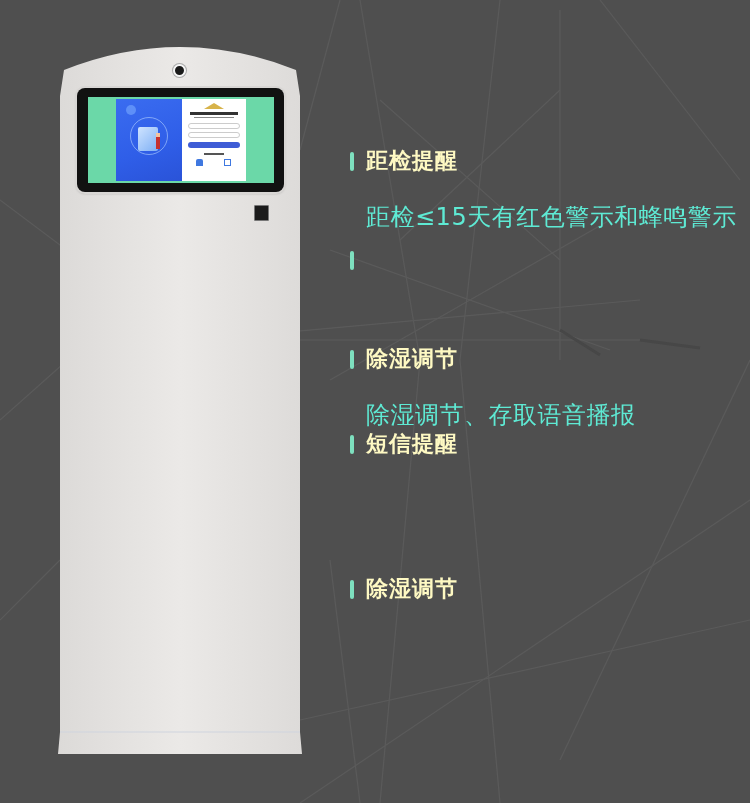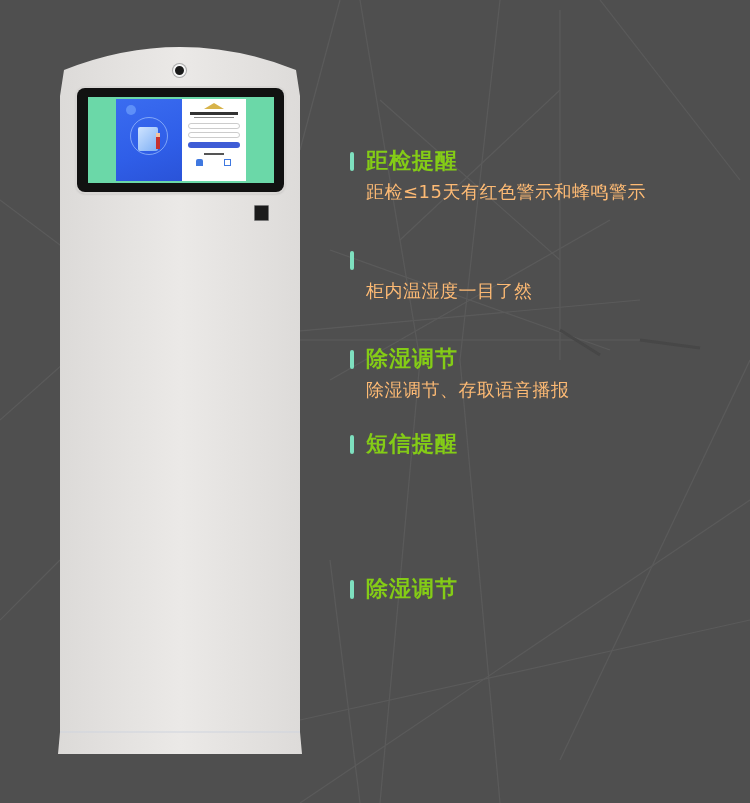--- a/index.html
+++ b/index.html
@@ -89,24 +89,24 @@
   .features { position: absolute; left: 348px; top: 146px; width: 400px; }
   .feature { position: absolute; left: 0; }
   .feature-title {
     display: flex; align-items: center; height: 30px;
   }
   .title-bar {
     width: 4px; height: 19px; border-radius: 2px; background: #7ee0bf; margin-right: 12px;
     margin-left: 2px;
   }
   .title-text {
-    color: #84cc16; font-size: 22px; font-weight: bold; letter-spacing: 1px;
+    color: #fef9c3; font-size: 22px; font-weight: bold; letter-spacing: 1px;
   }
   .feature-desc {
-    color: #fdba74; font-size: 18px; line-height: 31px; margin-left: 18px; margin-top: 0;
+    color: #5eead4; font-size: 24px; line-height: 31px; margin-left: 18px; margin-top: 26px;
     white-space: pre-line; letter-spacing: 0.5px;
   }
 </style>
 </head>
 <body>
 
 <svg class="bg-lines" viewBox="0 0 750 803" width="750" height="803">
   <g stroke="#5c5c5c" stroke-width="1.2" fill="none" opacity="0.9">
     <line x1="360" y1="0" x2="420" y2="360"></line>
     <line x1="500" y1="0" x2="460" y2="360"></line>
@@ -177,21 +177,20 @@
       <span class="title-bar"></span>
       <span class="title-text">距检提醒</span>
     </div>
     <div class="feature-desc">距检≤15天有红色警示和蜂鸣警示</div>
   </div>
 
   <div class="feature" style="top:99px;">
     <div class="feature-title">
       <span class="title-bar"></span>
     </div>
-    <div class="feature-desc">柜内温湿度一目了然</div>
   </div>
 
   <div class="feature" style="top:198px;">
     <div class="feature-title">
       <span class="title-bar"></span>
       <span class="title-text">除湿调节</span>
     </div>
     <div class="feature-desc">除湿调节、存取语音播报</div>
   </div>
 

